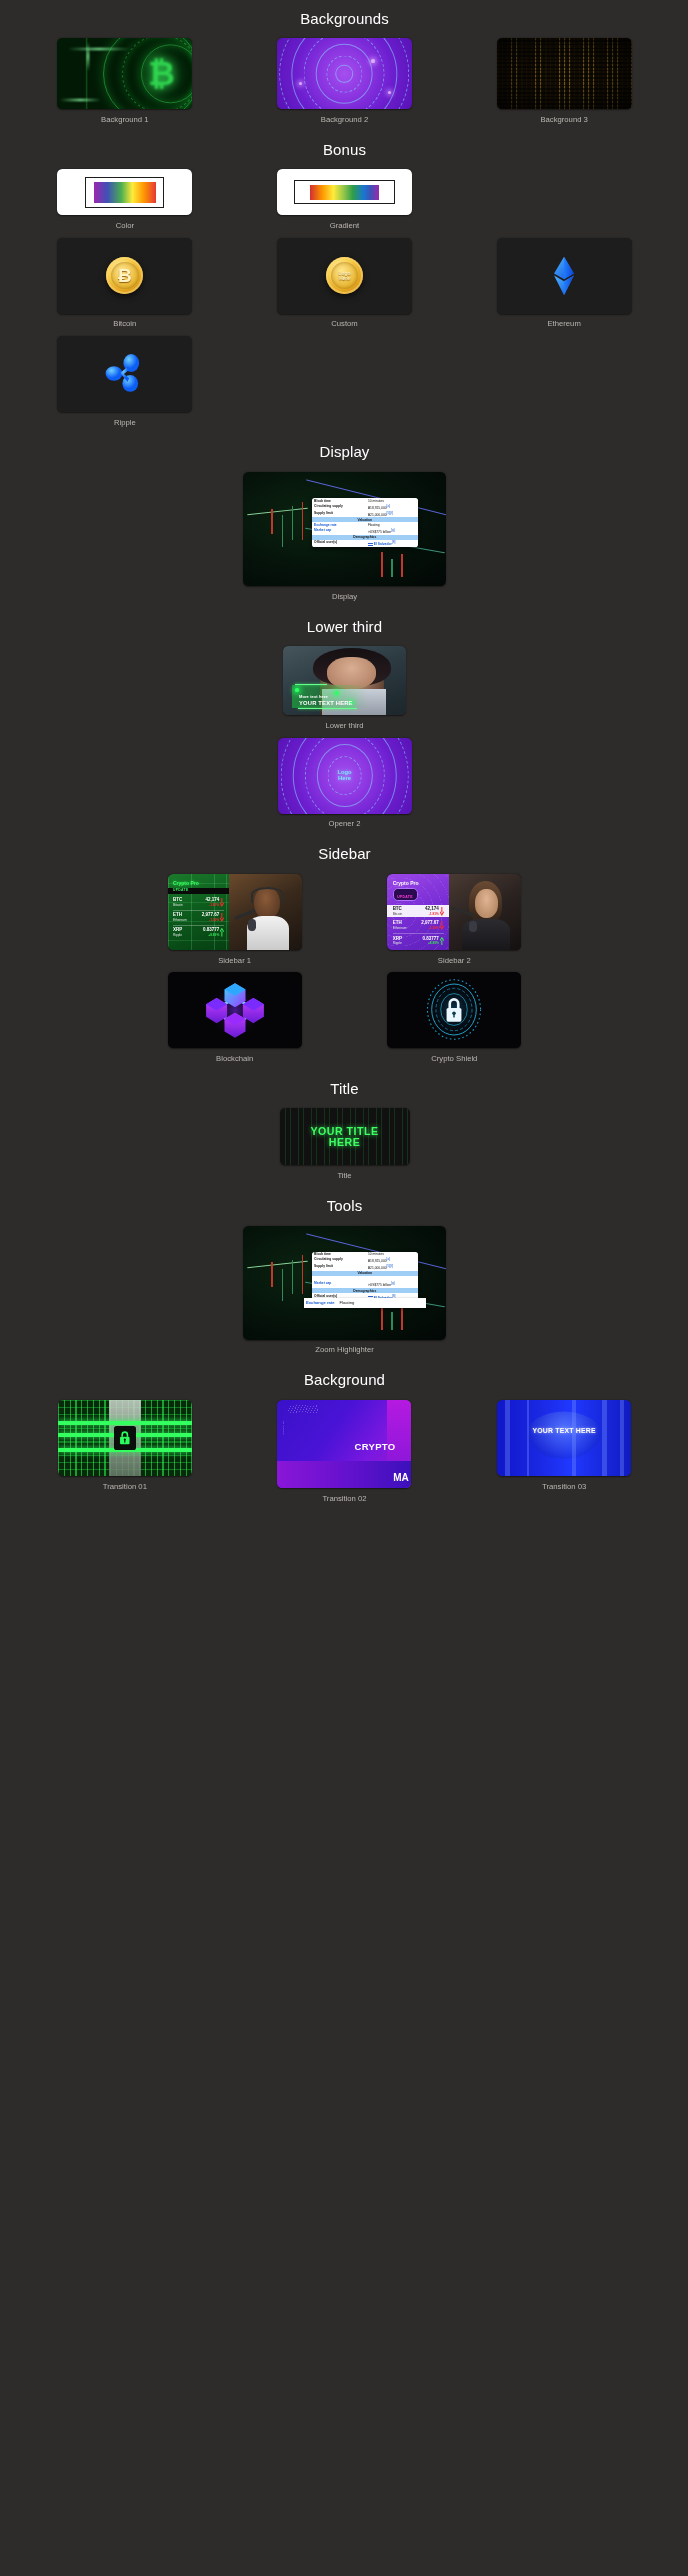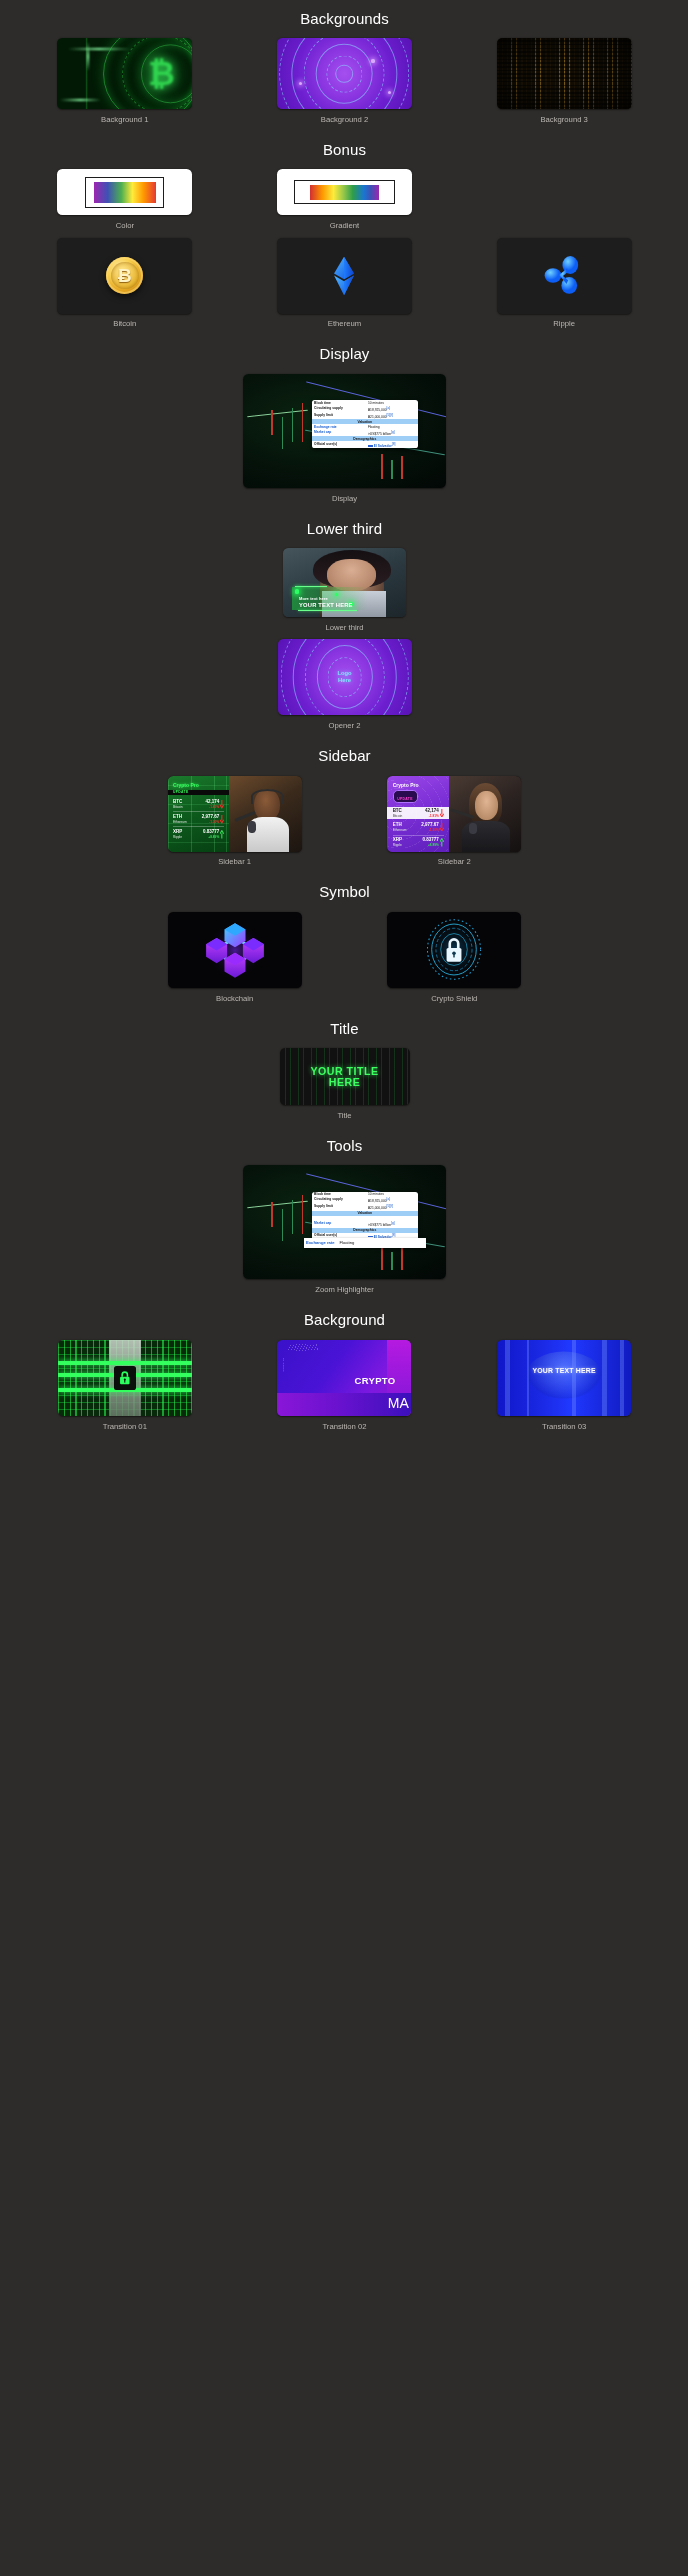--- a/index.html
+++ b/index.html
@@ -251,21 +251,21 @@
       repeating-linear-gradient(to right, rgba(40,255,80,.55) 0 1.1px, transparent 1.1px 5.8px),
       repeating-linear-gradient(to bottom, rgba(40,255,80,.35) 0 1.1px, transparent 1.1px 6.9px);
   }
   .tr1 .band{ position:absolute; left:0; right:0; height:3.7px; background:#33ff5e; box-shadow:0 0 6.4px #33ff5e; }
   .tr1 .lockbox{ position:absolute; left:50%; top:50%; transform:translate(-50%,-50%);
     width:22px;height:24px;background:#0b0f0c;border-radius:2.6px; display:flex;align-items:center;justify-content:center;}
   .tr2{ background:linear-gradient(125deg,#3a11c9 0%,#4a13d6 40%,#7b18e0 68%,#9b17c9 100%); position:relative; overflow:hidden;}
   .tr2 .bottomband{ position:absolute; left:0; right:0; bottom:0; height:30%;
     background:linear-gradient(90deg,#8a16d8,#6a12cf 45%,#3c10bc); }
   .tr2 .t-crypto{ position:absolute; right:12%; top:47%; color:#fff; font-weight:700; font-size:9.5px; letter-spacing:0.3px;}
-  .tr2 .t-ma{ position:absolute; right:2%; bottom:6%; color:#fff; font-weight:400; font-size:14px;}
+  .tr2 .t-ma{ position:absolute; right:2%; bottom:6%; color:#fff; font-weight:700; font-size:10px;}
   .tr3{ background:linear-gradient(90deg,#1016c8 0%,#1b2ae6 35%,#2038ff 55%,#101ac0 100%); position:relative; overflow:hidden;}
   .tr3 .stripe{ position:absolute; top:0; bottom:0; background:rgba(120,150,255,.35); }
   .tr3 .t-txt{ position:absolute; left:0; right:0; top:36%; text-align:center;
     color:#fff; font-weight:700; font-size:6.9px; letter-spacing:0.2px; text-shadow:0 0 3.2px rgba(255,255,255,.6);}
   .face{ position:absolute; left:50%; top:46%; transform:translate(-50%,-50%);
     width:56%; height:62%; border-radius:50% 50% 46% 46%;
     background:radial-gradient(ellipse at 50% 35%, rgba(120,160,255,.55), rgba(20,40,180,.25) 70%, transparent 75%); }
 
   .spacer { height: 9.5px; }
 </style>
@@ -348,20 +348,32 @@
       <div class="cell">
         <div class="thumb dark-card" style="width:135px;height:76px;">
           <div class="coin" style="width:37px;height:37px;">
             <div class="inner"></div>
             <span class="glyph" style="font-size:19px;">Ƀ</span>
           </div>
         </div>
         <div class="caption">Bitcoin</div>
       </div>
 
+      <div class="cell">
+        <div class="thumb dark-card" style="width:135px;height:76px;">
+          <div class="coin" style="width:37px;height:37px;">
+            <div class="inner"></div>
+            <span class="glyph" style="font-size:4.8px;line-height:1.05;text-align:center;">
+              <span>Logo</span><br>
+              <span>Here</span>
+            </span>
+          </div>
+        </div>
+        <div class="caption">Custom</div>
+      </div>
 
       <div class="cell">
         <div class="thumb dark-card" style="width:135px;height:76px;">
           <svg class="eth-svg" width="24" height="40" viewBox="0 0 46 76">
             <defs>
               <linearGradient id="eg1" x1="0" y1="0" x2="1" y2="1">
                 <stop offset="0" stop-color="#4fb6ff"></stop>
                   <stop offset="1" stop-color="#0b4fe0"></stop>
               </linearGradient>
               <linearGradient id="eg2" x1="0" y1="0" x2="1" y2="0">
@@ -644,21 +656,20 @@
             <div style="position:absolute;left:28%;top:62%;width:7.4px;height:11.6px;border-radius:3.7px;background:#3a3a42;"></div>
           </div>
         </div>
         <div class="caption">Sidebar 2</div>
       </div>
 
     </div>
   </section>
 
   <section class="section">
-    <div class="section-title">Symbol</div>
     <div class="grid center">
 
       <div class="cell">
         <div class="thumb black-card" style="width:134px;height:76px;">
           <svg width="58" height="62" viewBox="0 0 110 118">
             <defs>
               <linearGradient id="cb1" x1="0" y1="0" x2="1" y2="1">
                 <stop offset="0" stop-color="#3dd4ff"></stop>
                   <stop offset="1" stop-color="#9b3bff"></stop>
               </linearGradient>
@@ -814,21 +825,21 @@
               <path d="M6 11 V7 a5 5 0 0 1 10 0 V11" fill="none" stroke="#2aff5e" stroke-width="3"></path>
               <circle cx="11" cy="16" r="2" fill="#0b0f0c"></circle>
               <rect x="10" y="17" width="2" height="5" fill="#0b0f0c"></rect>
             </svg>
           </div>
         </div>
         <div class="caption">Transition 01</div>
       </div>
 
       <div class="cell">
-        <div class="thumb tr2" style="width:134px;height:76px;padding-left:40px;">
+        <div class="thumb tr2" style="width:134px;height:88px;padding-left:40px;">
           <div style="position:absolute;right:0;top:0;width:18%;height:100%;background:linear-gradient(180deg,#b51ae0,#7d16d8);"></div>
           <div class="bottomband"></div>
           <div style="position:absolute;left:8%;top:6%;width:22%;height:9%;background:repeating-linear-gradient(115deg,rgba(255,255,255,.25) 0 0.5px,transparent 0.5px 2.6px);"></div>
           <div style="position:absolute;left:3%;top:24%;color:rgba(255,255,255,.45);font-size:2.4px;writing-mode:vertical-rl;letter-spacing:0.5px;">00 00000</div>
           <div class="t-crypto">CRYPTO</div>
           <div class="t-ma">MA</div>
         </div>
         <div class="caption">Transition 02</div>
       </div>
 

